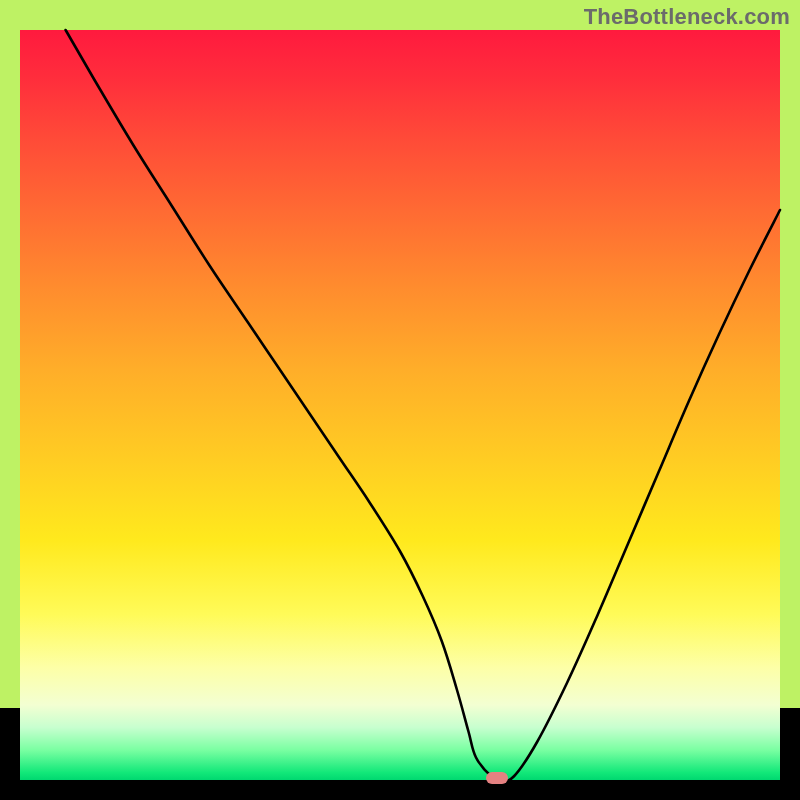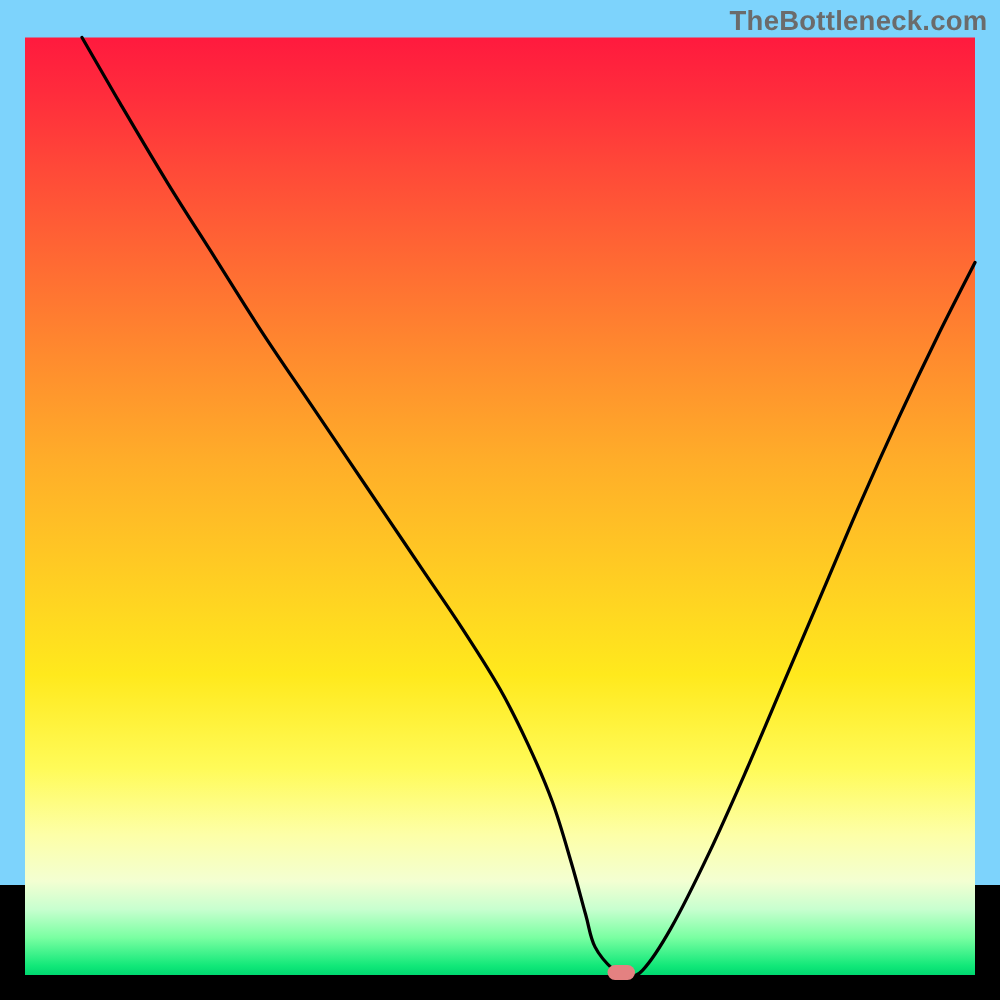--- a/index.html
+++ b/index.html
@@ -8,21 +8,21 @@
     width: 800px;
     height: 800px;
     background: #000;
     font-family: Arial, Helvetica, sans-serif;
     overflow: hidden;
   }
   .outer {
     position: relative;
     width: 800px;
     height: 708px;
-    background: #7dd3fc;
+    background: #bef264;
   }
   .watermark {
     position: absolute;
     top: 4px;
     right: 10px;
     font-size: 22px;
     font-weight: 600;
     color: #6b6b6b;
     letter-spacing: 0.2px;
   }

